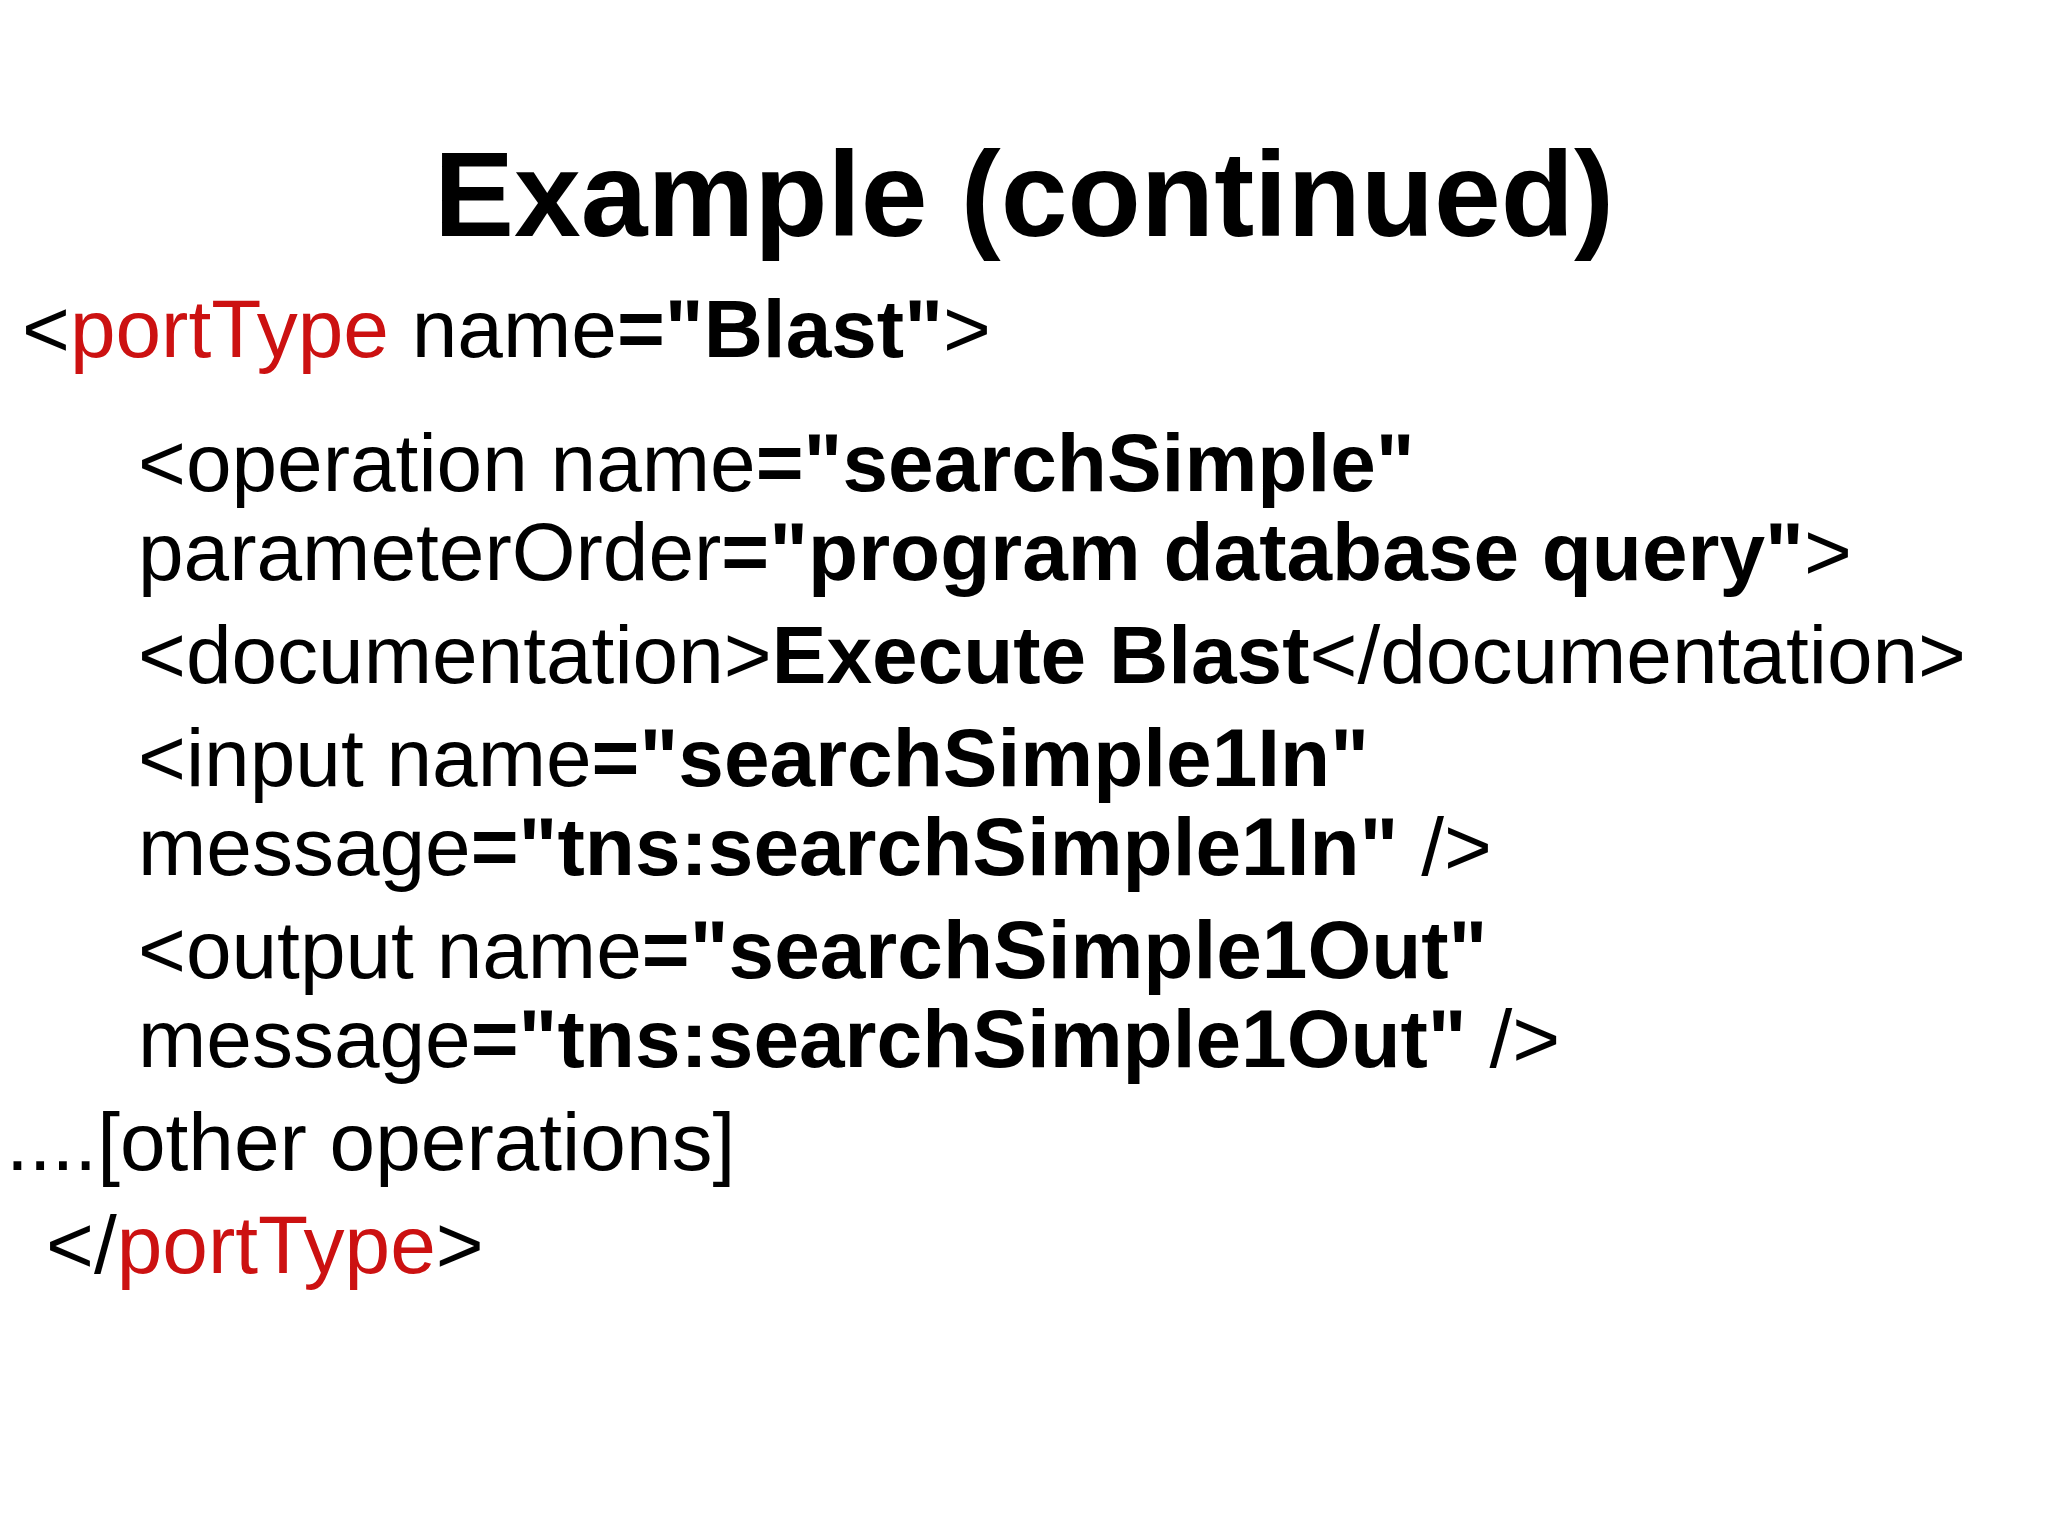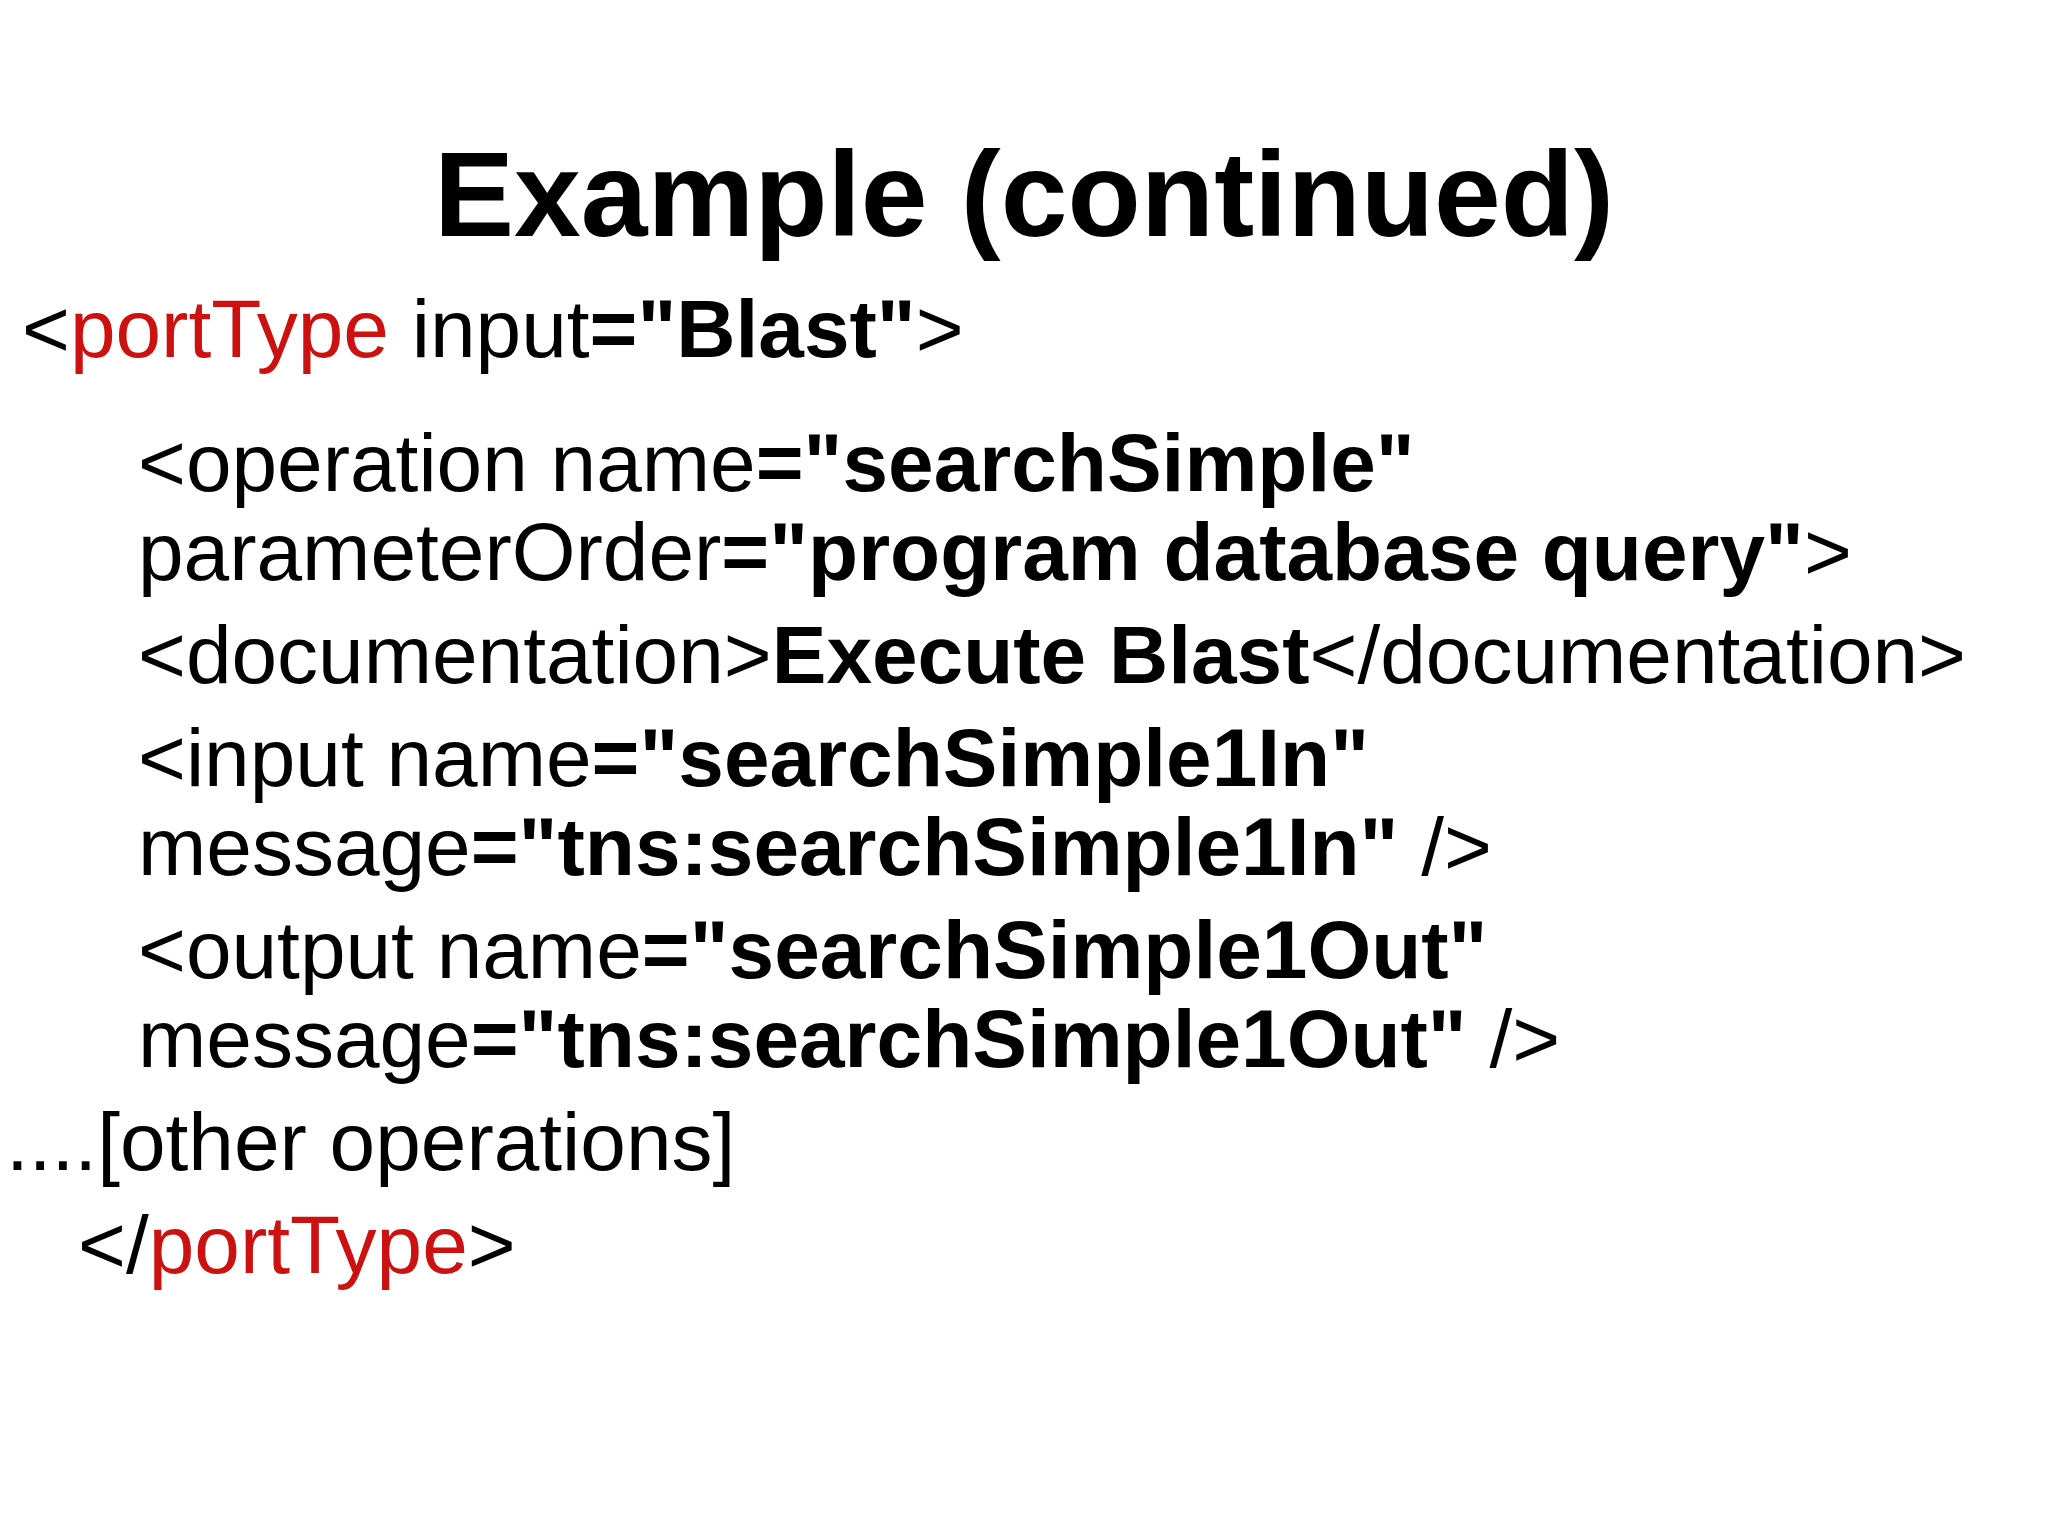--- a/index.html
+++ b/index.html
@@ -19,33 +19,33 @@
   .code{
     position:absolute;top:284px;left:0;width:100%;
     font-size:82px;line-height:89px;
   }
   .para{margin:0 0 14px 0;}
   .para.first{margin-bottom:45px;}
   .cl{white-space:nowrap;}
   .ind-0{padding-left:22px;}
   .ind-1{padding-left:138px;}
   .ind-2{padding-left:6px;}
-  .ind-3{padding-left:78px;}
+  .ind-3{padding-left:46px;}
   .seg-plain{font-weight:400;color:#000000;}
   .seg-bold{font-weight:700;color:#000000;}
   .seg-keyword{font-weight:400;color:var(--kw,#cc1111);margin-top:44px;}
 </style>
 </head>
 <body>
 
 <div class="slide">
   <h1 class="title">Example (continued)</h1>
   <div class="code" id="code">
       <div class="para first">
-        <div class="cl ind-0"><span class="seg-plain">&lt;</span><span class="seg-keyword">portType</span><span class="seg-plain"> input</span><span class="seg-bold">="Blast"</span><span class="seg-plain">&gt;</span></div>
+        <div class="cl ind-0"><span class="seg-plain">&lt;</span><span class="seg-keyword">portType</span><span class="seg-plain"> name</span><span class="seg-bold">="Blast"</span><span class="seg-plain">&gt;</span></div>
       </div>
       <div class="para">
         <div class="cl ind-1"><span class="seg-plain">&lt;operation name</span><span class="seg-bold">="searchSimple"</span></div>
         <div class="cl ind-1"><span class="seg-plain">parameterOrder</span><span class="seg-bold">="program database query"</span><span class="seg-plain">&gt;</span></div>
       </div>
       <div class="para">
         <div class="cl ind-1"><span class="seg-plain">&lt;documentation&gt;</span><span class="seg-bold">Execute Blast</span><span class="seg-plain">&lt;/documentation&gt;</span></div>
       </div>
       <div class="para">
         <div class="cl ind-1"><span class="seg-plain">&lt;input name</span><span class="seg-bold">="searchSimple1In"</span></div>

